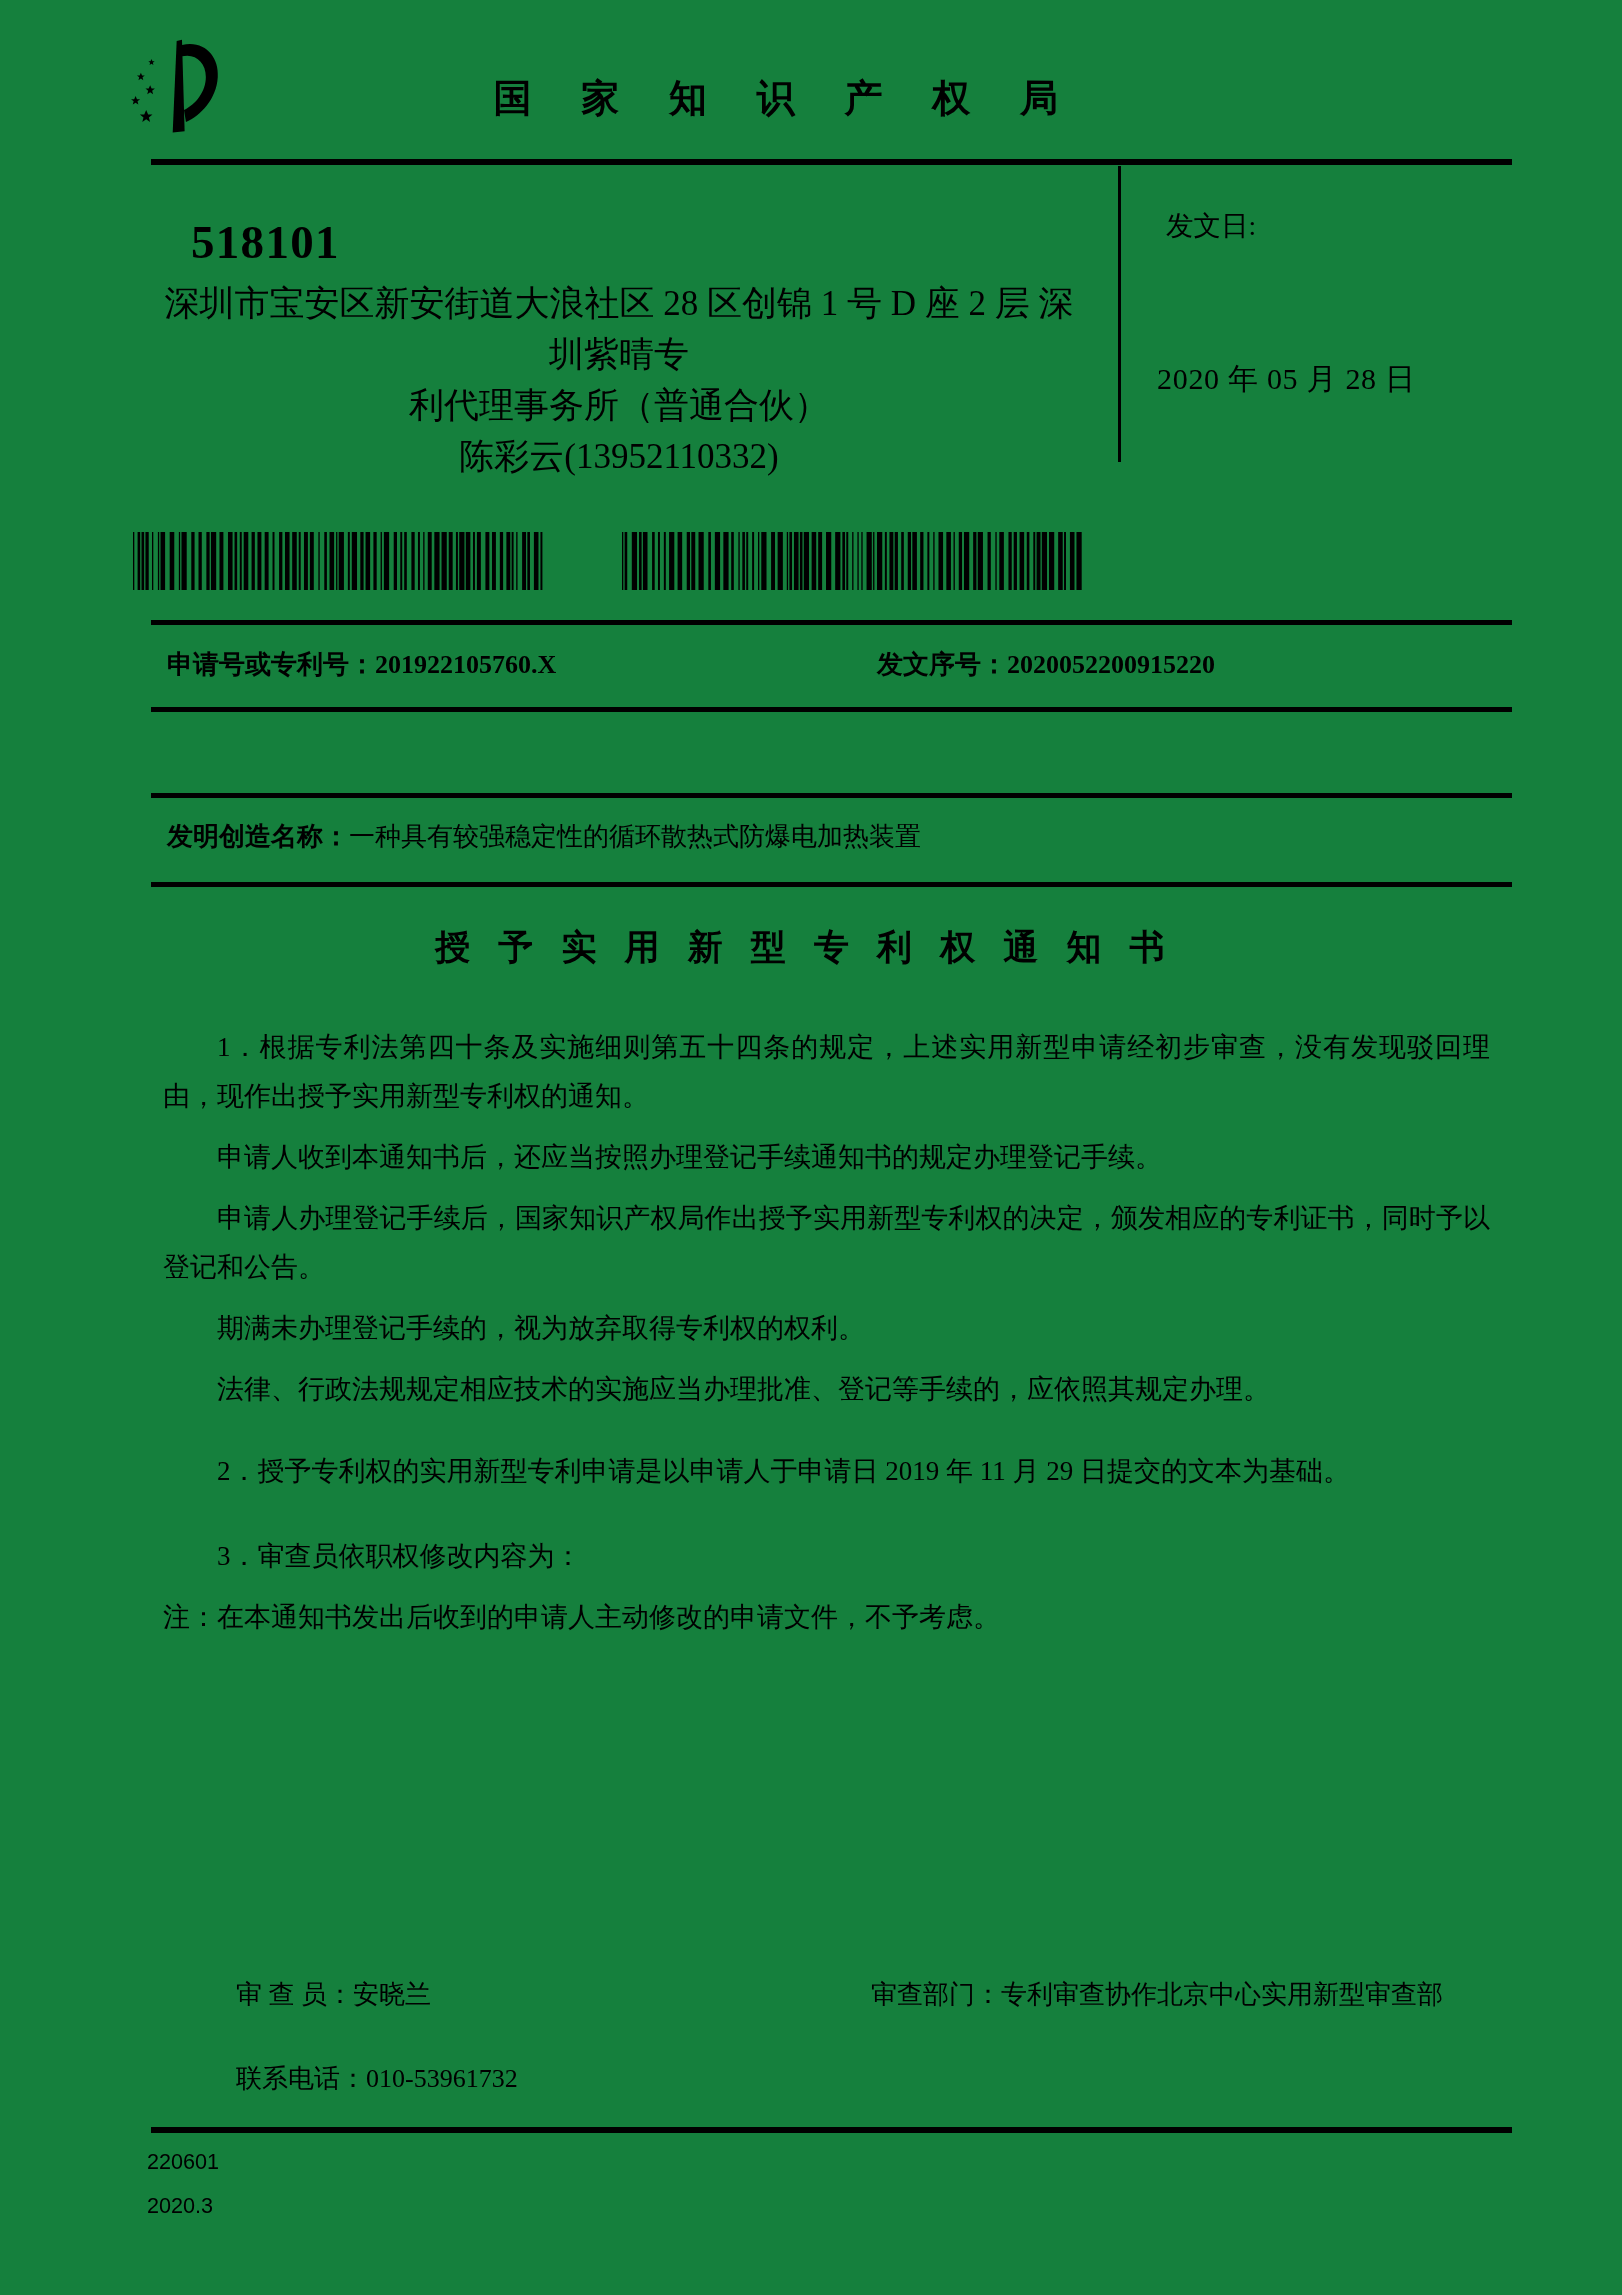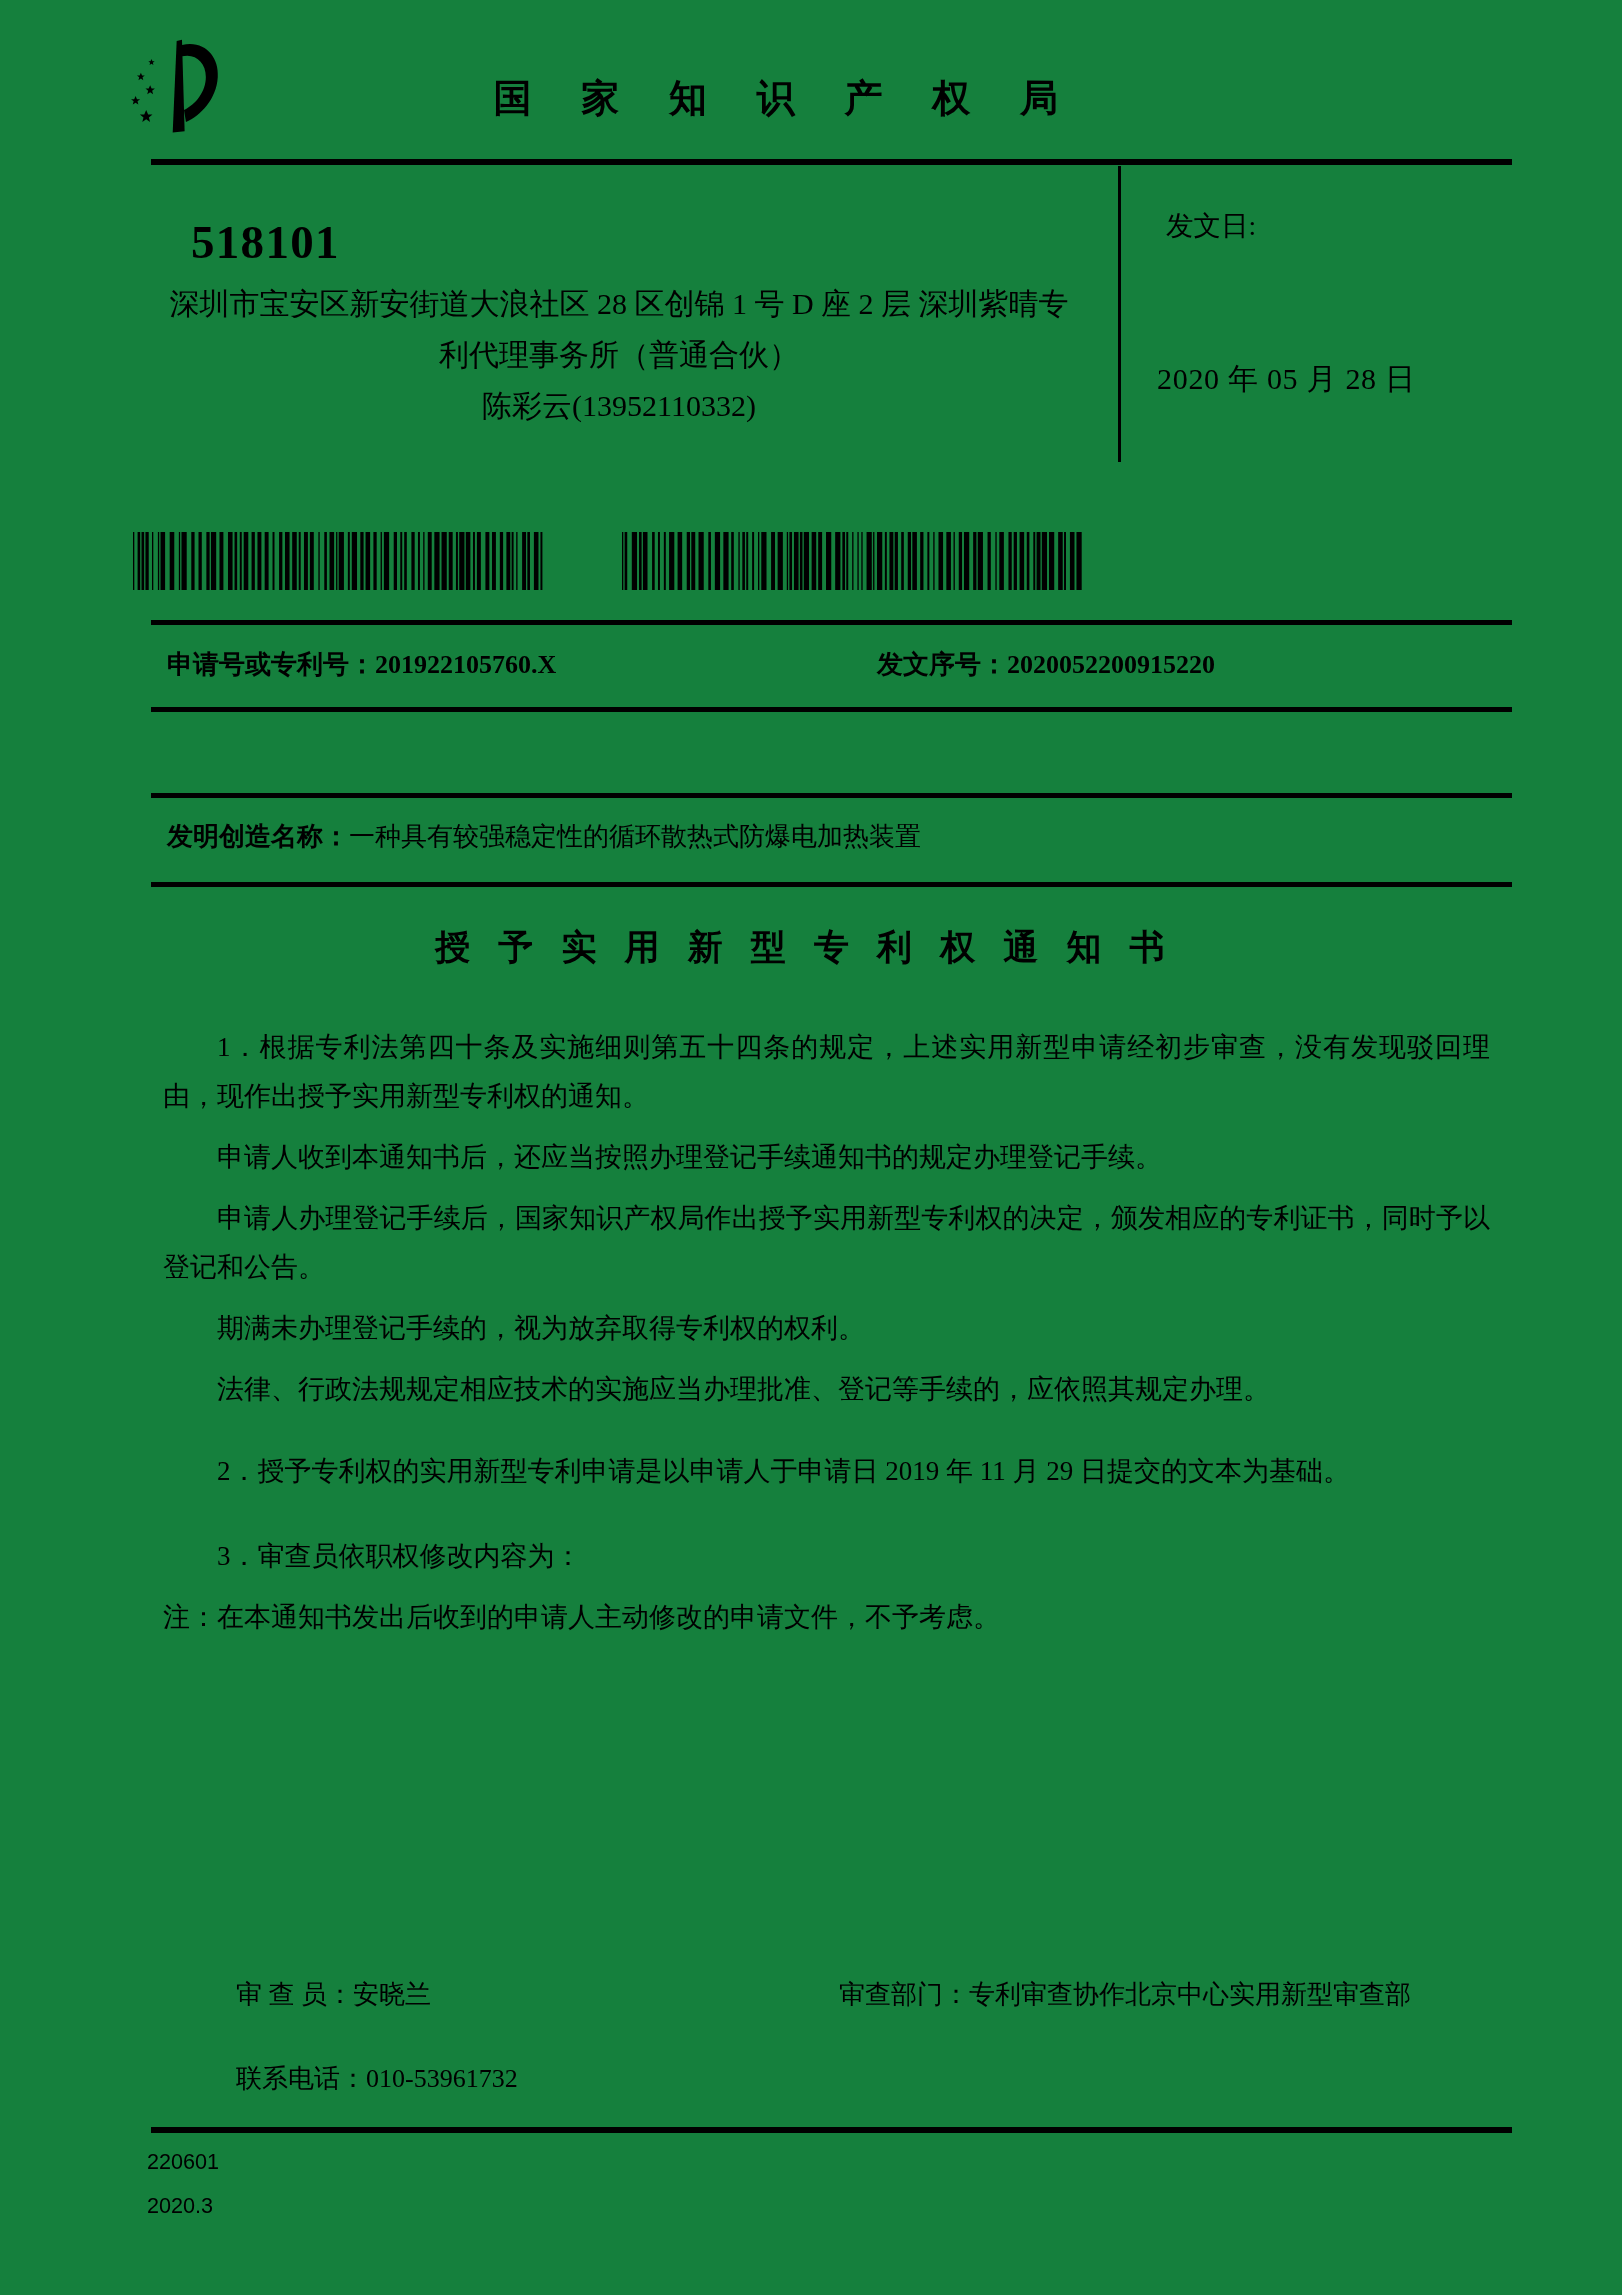--- a/index.html
+++ b/index.html
@@ -22,21 +22,21 @@
     font-family:"Liberation Sans","DejaVu Sans",sans-serif;
     font-weight:bold;font-size:38px;letter-spacing:19.6px;white-space:nowrap;
   }
 
   
   .dispatch-label{position:absolute;left:1166px;top:208px;font-size:27.5px;}
   .dispatch-date{position:absolute;left:1157px;top:359px;font-size:30px;letter-spacing:0.7px;white-space:nowrap;}
 
   
   .postal{position:absolute;left:191px;top:215px;font-size:47px;font-weight:bold;letter-spacing:1.3px;}
-  .address{position:absolute;left:151px;top:278px;width:936px;font-size:30px;line-height:51px;text-align:center;}
+  .address{position:absolute;left:151px;top:278px;width:936px;font-size:35px;line-height:51px;text-align:center;}
 
   
   .barcode{position:absolute;top:532px;height:58px;fill:#000;}
   .barcode.b1{left:133px;width:414px;}
   .barcode.b2{left:622px;width:461px;}
 
   
   .frow{position:absolute;left:167px;font-size:26px;white-space:nowrap;}
   .flabel{font-family:"Liberation Sans","DejaVu Sans",sans-serif;font-weight:bold;}
   .fvalue-bold{font-weight:bold;}
@@ -53,21 +53,21 @@
     font-size:27px;line-height:49px;text-align:justify;
   }
   .body p{margin:12px;text-indent:54px;}
   .body p.gap-a{margin-top:33px;}
   .body p.gap-b{margin-top:36px;}
   .body p.no-indent{text-indent:0;}
 
   
   .sig{position:absolute;font-size:26px;white-space:nowrap;}
   .sig.examiner{left:236px;top:1977px;}
-  .sig.department{left:839px;top:1977px;}
+  .sig.department{left:871px;top:1977px;}
   .sig.phone{left:236px;top:2061px;}
 
   
   .foot-codes{
     position:absolute;left:147px;top:2140px;
     font-family:"Liberation Sans","DejaVu Sans",sans-serif;
     font-size:21.6px;line-height:44px;
   }
   .foot-text{position:absolute;left:305px;top:2138px;width:1243px;font-size:22px;line-height:44px;}
   .foot-text div{white-space:nowrap;}

